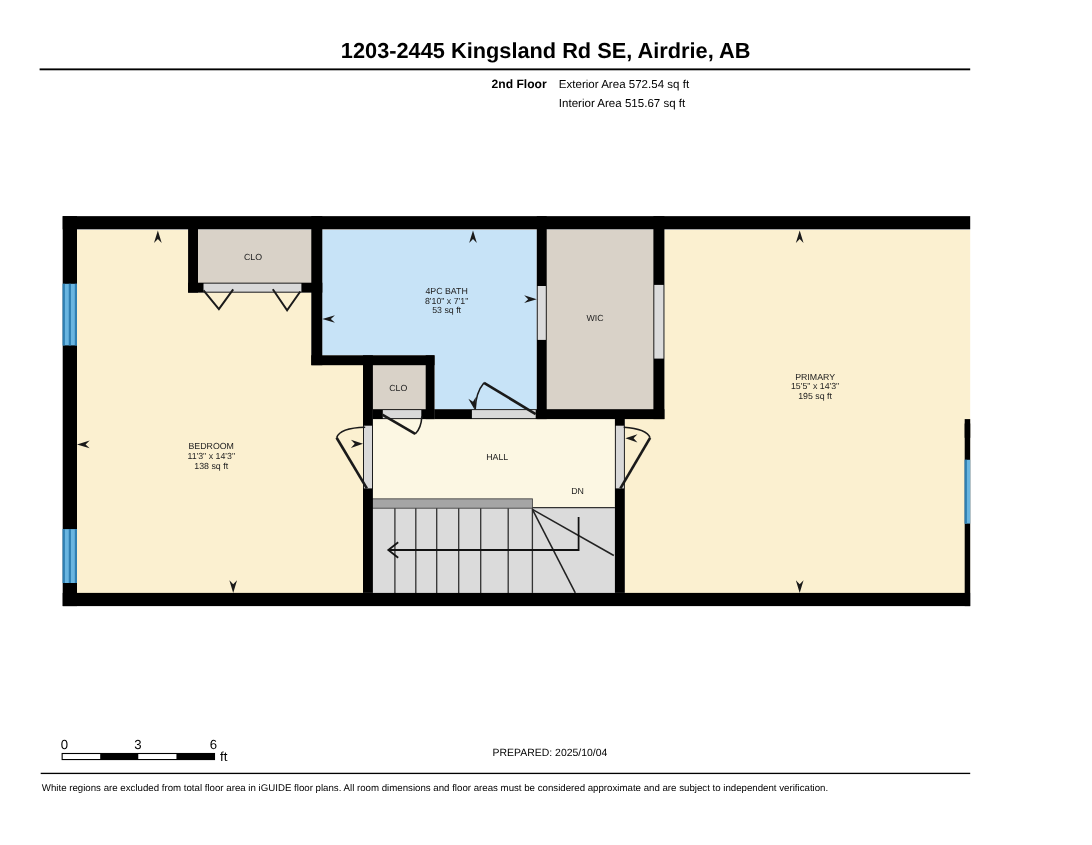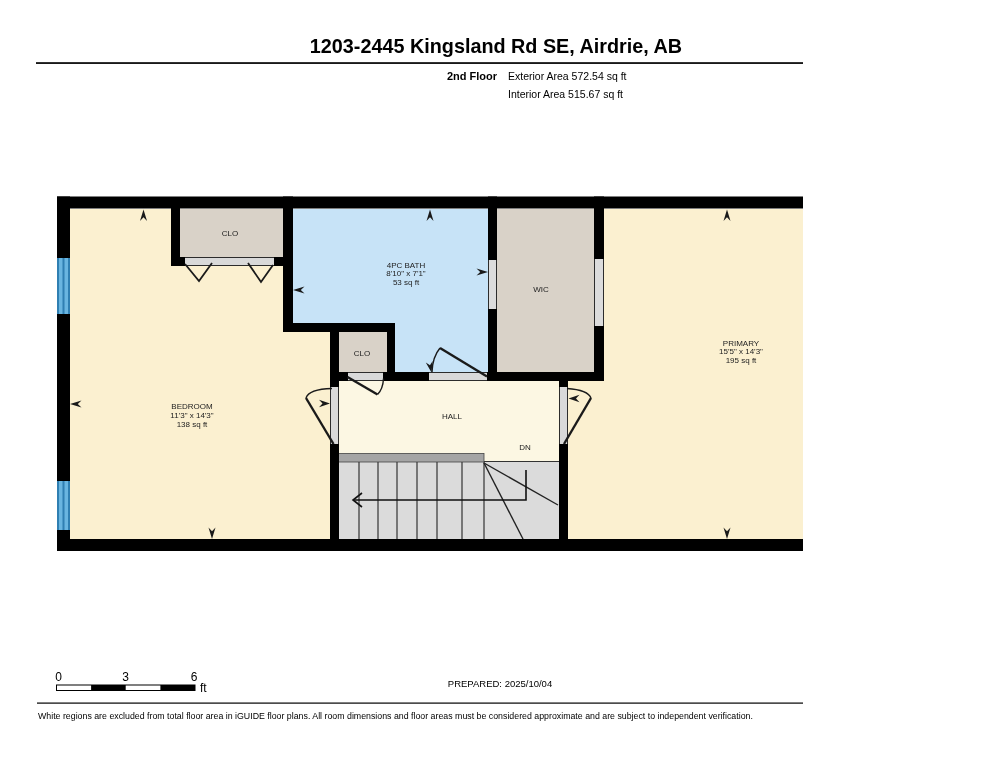--- a/index.html
+++ b/index.html
@@ -1,16 +1,16 @@
 <!DOCTYPE html>
 <html><head>
 <meta charset="utf-8">
 <style>
   html,body{margin:0;padding:0;background:#fff;}
-  #page{position:relative;width:803px;height:768px;background:#fff;overflow:hidden;
+  #page{position:relative;width:882px;height:768px;background:#fff;overflow:hidden;
         font-family:"Liberation Sans", sans-serif;}
   svg{position:absolute;left:0;top:0;}
   text{font-family:"Liberation Sans", sans-serif;}
 </style>
 </head>
 <body>
 <div id="page">
 <svg width="993" height="768" viewBox="0 0 993 768">
 
   <text x="496" y="53" font-size="19.8" font-weight="bold" text-anchor="middle" fill="#000">1203-2445 Kingsland Rd SE, Airdrie, AB</text>

